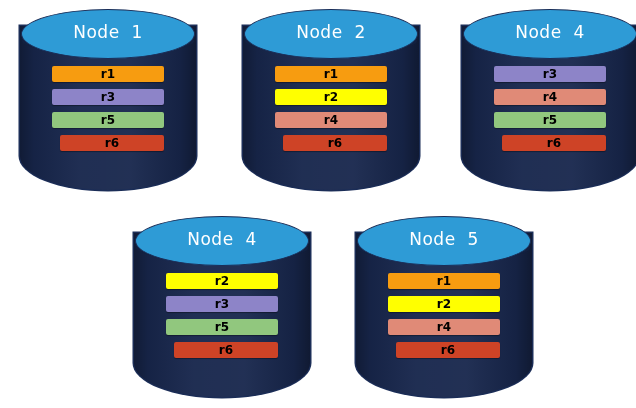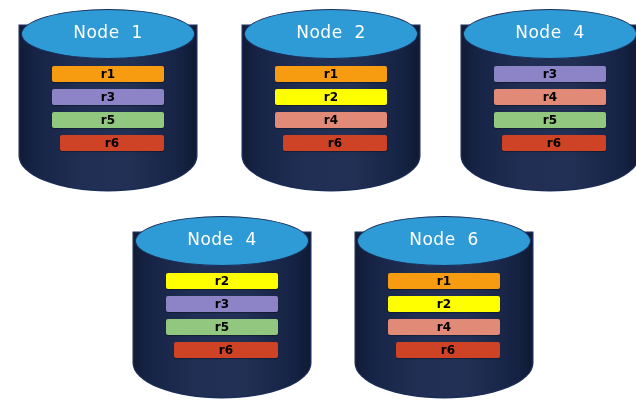--- a/index.html
+++ b/index.html
@@ -170,21 +170,21 @@
         <div class="bar" style="background: rgb(141, 132, 200);">r3</div>
         <div class="bar" style="background: rgb(145, 199, 126);">r5</div>
         <div class="bar" style="background: rgb(206, 67, 38);">r6</div>
       </div>
     </div>
     <div class="node" style="left: 344px; top: 215px;">
       <div class="cyl-body"></div>
       <div class="cyl-shade"></div>
       <div class="cyl-lip"></div>
       <div class="cyl-top"></div>
-      <div class="node-label">Node  6</div>
+      <div class="node-label">Node  5</div>
       <div class="bars">
         <div class="bar" style="background: rgb(247, 156, 16);">r1</div>
         <div class="bar" style="background: rgb(255, 255, 0);">r2</div>
         <div class="bar" style="background: rgb(224, 138, 119);">r4</div>
         <div class="bar" style="background: rgb(206, 67, 38);">r6</div>
       </div>
     </div>
   </div>
 
 </body></html>

